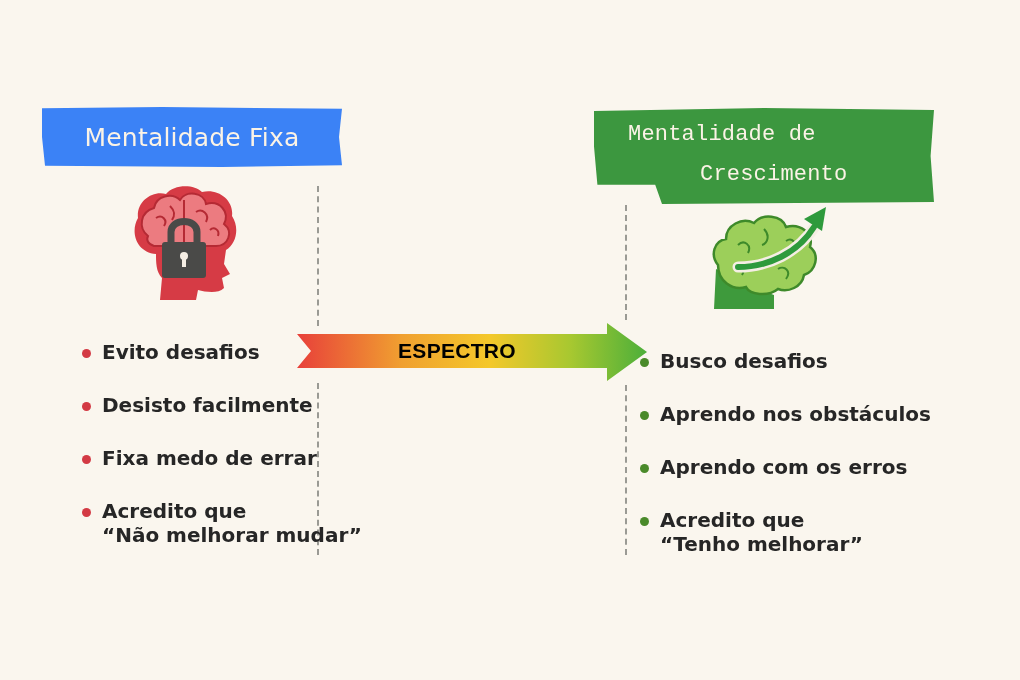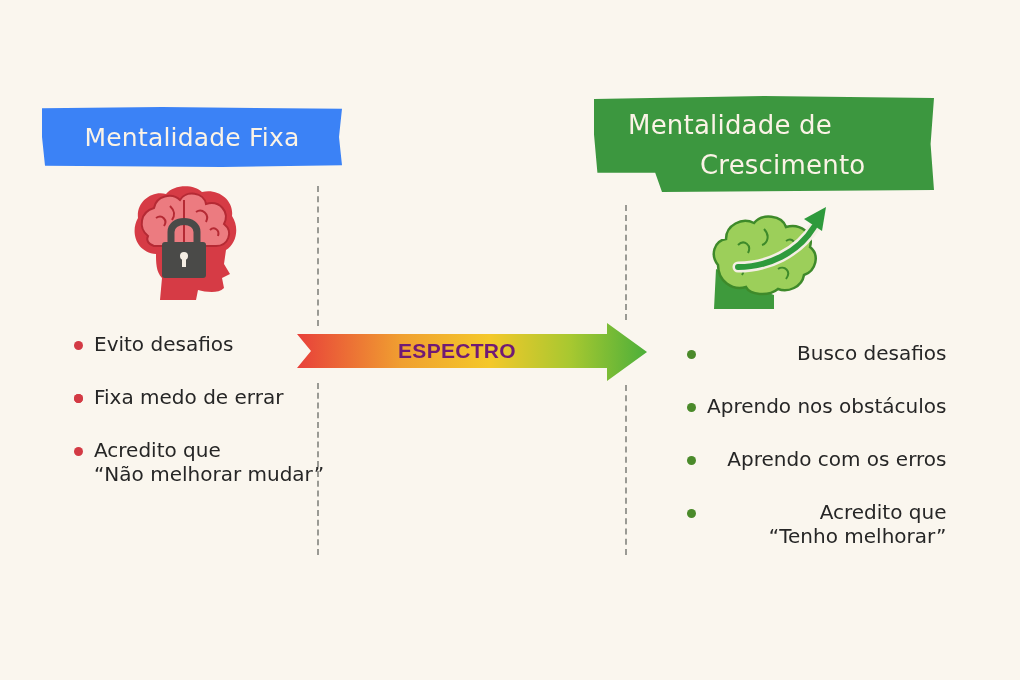--- a/index.html
+++ b/index.html
@@ -18,53 +18,54 @@
     letter-spacing:0.2px;
   }
   .banner-fixed {
     left:42px; top:107px; width:300px; height:60px;
     background:#3b82f6;
     clip-path:polygon(0 2%, 40% 0, 100% 3%, 99% 50%, 100% 97%, 60% 100%, 1% 98%, 0 50%);
     display:flex; align-items:center; justify-content:center;
     font-size:25px;
   }
   .banner-growth {
-    left:594px; top:96px; width:340px; height:96px;
+    left:594px; top:108px; width:340px; height:96px;
     background:#3c973f;
     clip-path:polygon(0 3%, 50% 0, 100% 2%, 99% 50%, 100% 98%, 20% 100%, 18% 80%, 1% 80%, 0 40%);
-    font-size:26px;
+    font-size:22px;
+    font-family:Liberation Mono, monospace;
   }
   .banner-growth .l1 { position:absolute; left:34px; top:14px; }
   .banner-growth .l2 { position:absolute; left:106px; top:54px; }
 
   .divider {
     position:absolute; width:0;
     border-left:2px dashed #9a9a94;
   }
   .icon { position:absolute; }
 
-  .list { position:absolute; margin:0; padding:0; list-style:none; }
+  .list { position:absolute; margin:8px; padding:0; list-style:none;font-weight:bold; }
   .list li {
     position:relative; padding-left:20px;
     font-size:20px; line-height:24px;
     margin-bottom:29px; color:#262626;
   }
   .list li .dot {
     position:absolute; left:0; top:9px;
     width:9px; height:9px; border-radius:50%;
   }
   .list-fixed { left:74px; top:332px; }
   .list-fixed .dot { background:#d33a44; }
-  .list-growth { left:687px; top:341px;text-align:right; }
+  .list-growth { left:632px; top:341px; }
   .list-growth .dot { background:#4a8a2a; }
 
   .spectrum { position:absolute; left:297px; top:323px; width:350px; height:58px; }
   .spectrum-label {
     position:absolute; left:0; right:30px; top:16px; text-align:center;
-    font-size:21px; font-weight:bold; color:#701a75; letter-spacing:0.3px;
+    font-size:21px; font-weight:bold; color:#000000; letter-spacing:0.3px;
     font-family:"Liberation Sans", sans-serif;
   }
 </style>
 </head>
 <body>
 
 <div class="banner banner-fixed">
   <span>Mentalidade Fixa</span>
 </div>
 
@@ -97,21 +98,21 @@
     <path d="M10 60 C2 50 6 36 18 34 C18 20 34 12 46 18 C54 8 74 10 78 22 C92 18 106 28 102 42 C112 50 108 66 96 70 C94 82 80 88 70 84 C60 92 42 90 38 82 C24 86 10 76 10 60 Z" fill="#9ccf5a" stroke="#3e8a2a" stroke-width="2.5"></path>
     <path d="M30 40 C36 34 44 40 40 48 M56 24 C62 30 60 38 54 40 M78 36 C84 32 90 38 86 46 M26 62 C32 58 38 64 34 70 M70 64 C76 60 84 66 78 74" stroke="#3e8a2a" stroke-width="2" fill="none"></path>
     <path d="M30 62 C60 62 90 48 108 20" stroke="#f5eee4" stroke-width="11" fill="none" stroke-linecap="round"></path>
     <path d="M30 62 C60 62 90 48 106 22" stroke="#2e9a3c" stroke-width="6" fill="none" stroke-linecap="round"></path>
     <polygon points="96,14 118,2 114,26" fill="#2e9a3c"></polygon>
   </svg>
 </div>
 
 <ul class="list list-fixed">
   <li><span class="dot"></span><span>Evito desafios</span></li>
-  <li><span class="dot"></span></li>
+  <li><span class="dot"></span><span>Desisto facilmente</span></li>
   <li><span class="dot"></span><span>Fixa medo de errar</span></li>
   <li><span class="dot"></span><span>Acredito que</span><br><span>“Não melhorar mudar”</span></li>
 </ul>
 
 <ul class="list list-growth">
   <li><span class="dot"></span><span>Busco desafios</span></li>
   <li><span class="dot"></span><span>Aprendo nos obstáculos</span></li>
   <li><span class="dot"></span><span>Aprendo com os erros</span></li>
   <li><span class="dot"></span><span>Acredito que</span><br><span>“Tenho melhorar”</span></li>
 </ul>

